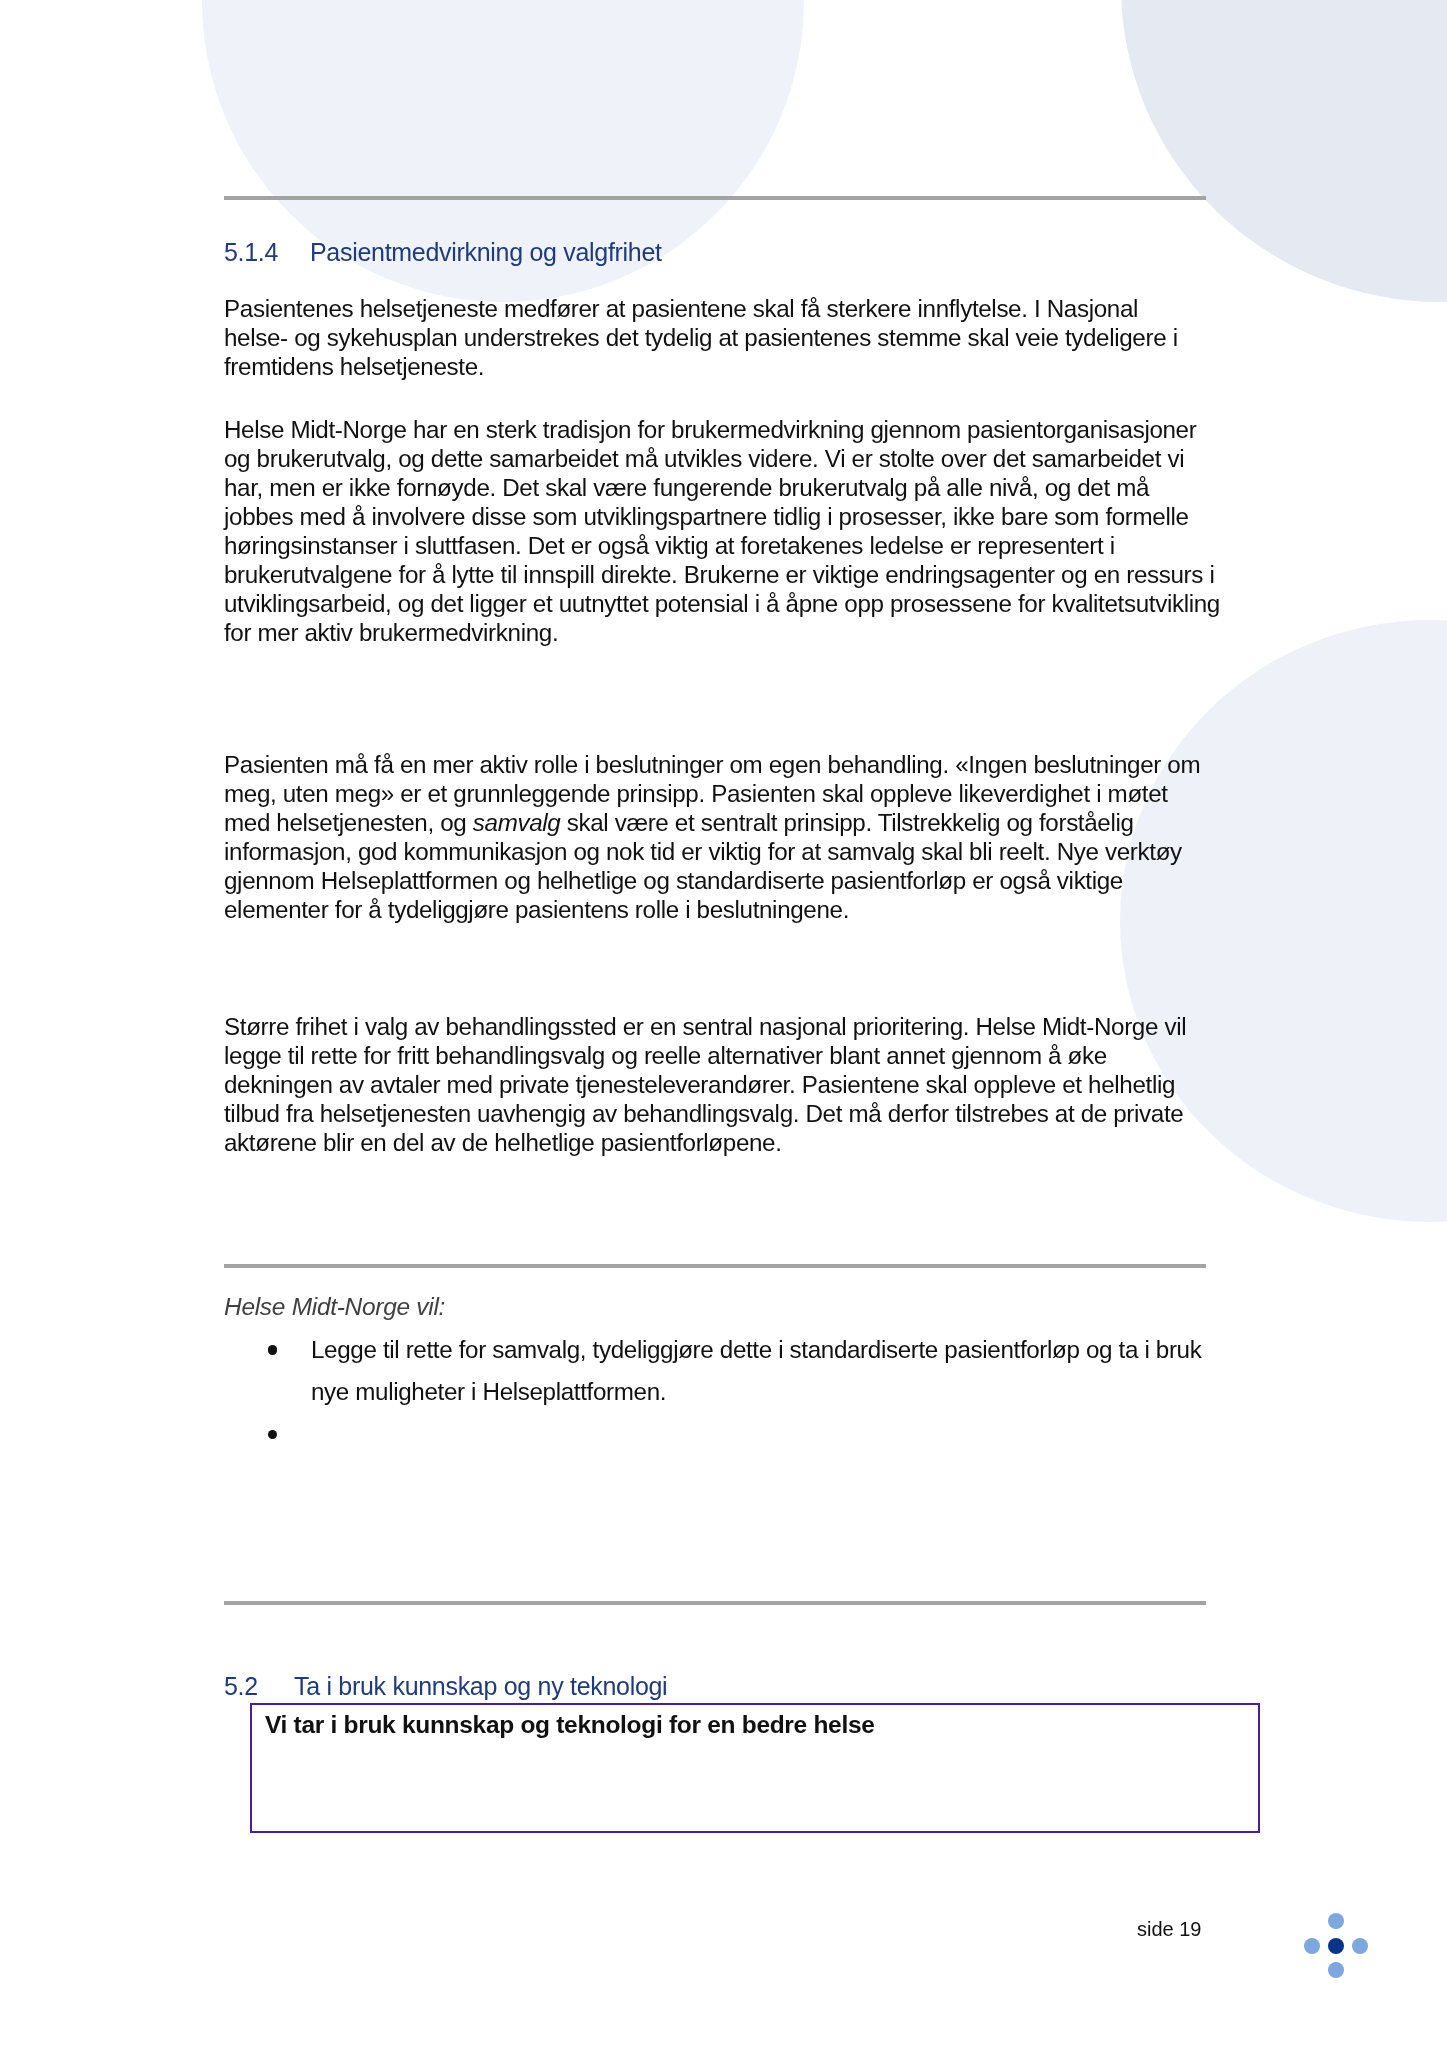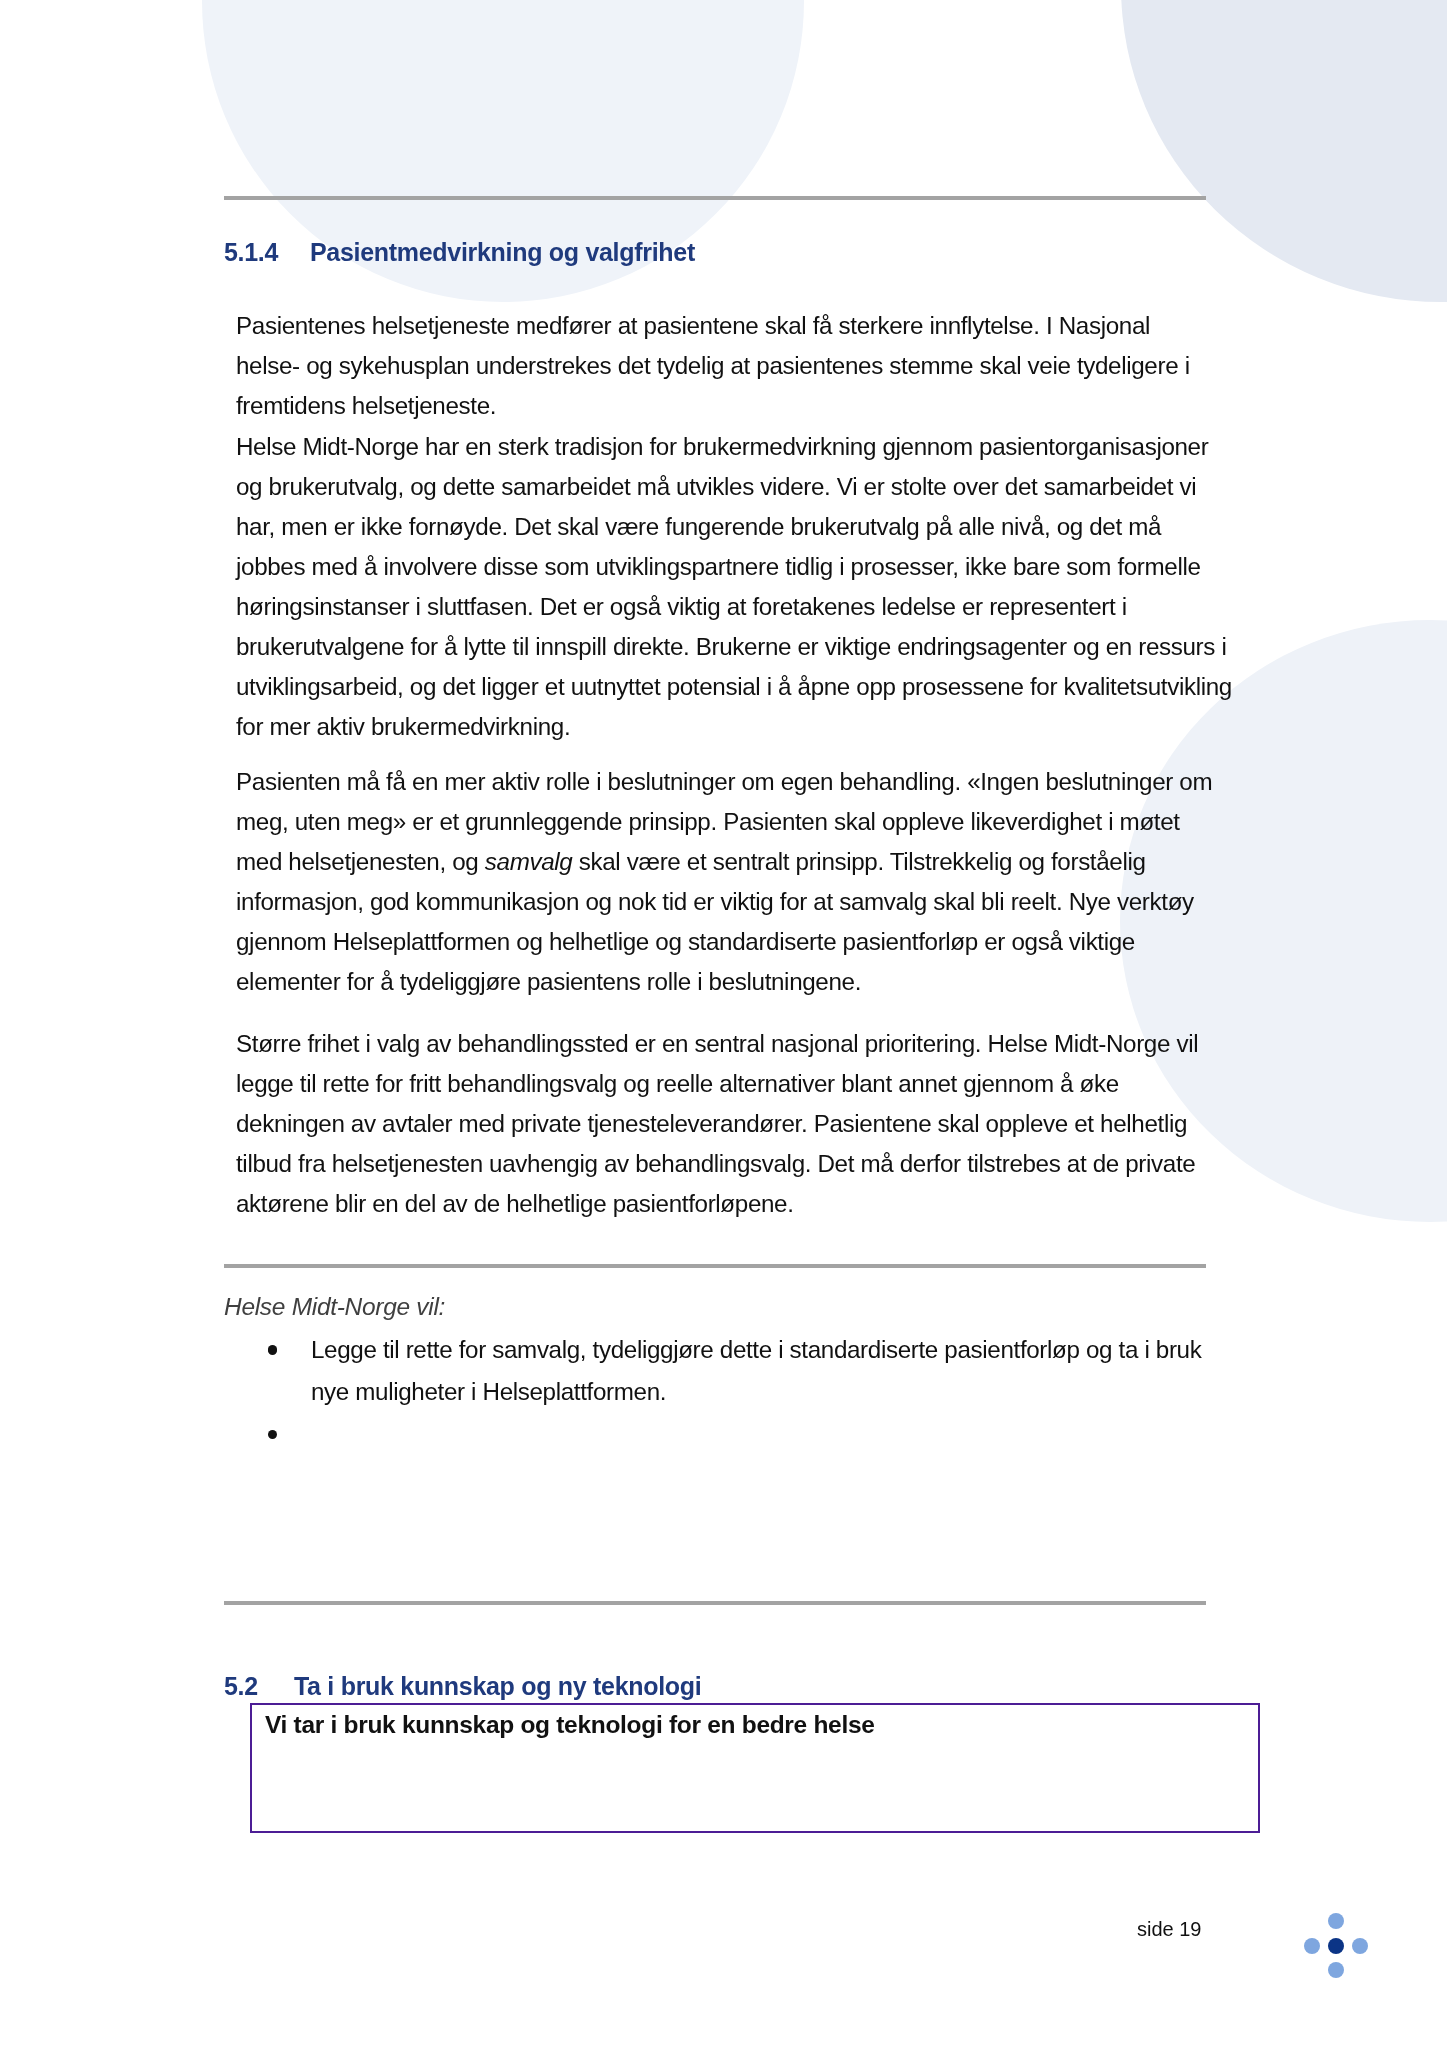--- a/index.html
+++ b/index.html
@@ -9,27 +9,27 @@
     font-family: "Liberation Sans", "DejaVu Sans", sans-serif;
     color: #111111;
   }
   .bg-circle { position: absolute; border-radius: 50%; z-index: 0; }
   .c1 { left: 202px; top: -300px; width: 602px; height: 602px; background: #eff3f9; }
   .c2 { left: 1121px; top: -330px; width: 640px; height: 632px; background: #e4e9f2; }
   .c3 { left: 1120px; top: 620px; width: 620px; height: 602px; background: #eef2f8; }
   .rule { position: absolute; left: 224px; width: 982px; height: 4px; background: #a3a3a3; z-index: 1; }
   .h3 {
     position: absolute; left: 224px; z-index: 1;
-    font-size: 25px; font-weight: bold; color: #1f3a7d; letter-spacing: -0.3px;
+    font-size: 25px; font-weight: normal; color: #1f3a7d; letter-spacing: -0.3px;
   }
   .h3 .num { display: inline-block; width: 86px; }
   .h2 .num { display: inline-block; width: 70px; }
   .para {
     position: absolute; left: 224px; width: 1000px; z-index: 1;
-    font-size: 24.2px; line-height: 40px; letter-spacing: -0.35px; margin: 12px;
+    font-size: 24.2px; line-height: 29px; letter-spacing: -0.35px; margin: 0;
   }
   .para i { font-style: italic; }
   .vil-label {
     position: absolute; left: 224px; top: 1293px; z-index: 1;
     font-size: 24.5px; font-style: italic; color: #404040; letter-spacing: -0.3px;
   }
   .bullets { position: absolute; left: 224px; top: 1328px; width: 1000px; margin: 0; padding: 0; list-style: none; z-index: 1; }
   .bullets li { position: relative; padding-left: 87px; font-size: 24.2px; line-height: 41.5px; letter-spacing: -0.35px; margin-bottom: 1px; }
   .bullets .dot { position: absolute; left: 44px; top: 17px; width: 9px; height: 9px; border-radius: 50%; background: #111; }
   .box {

